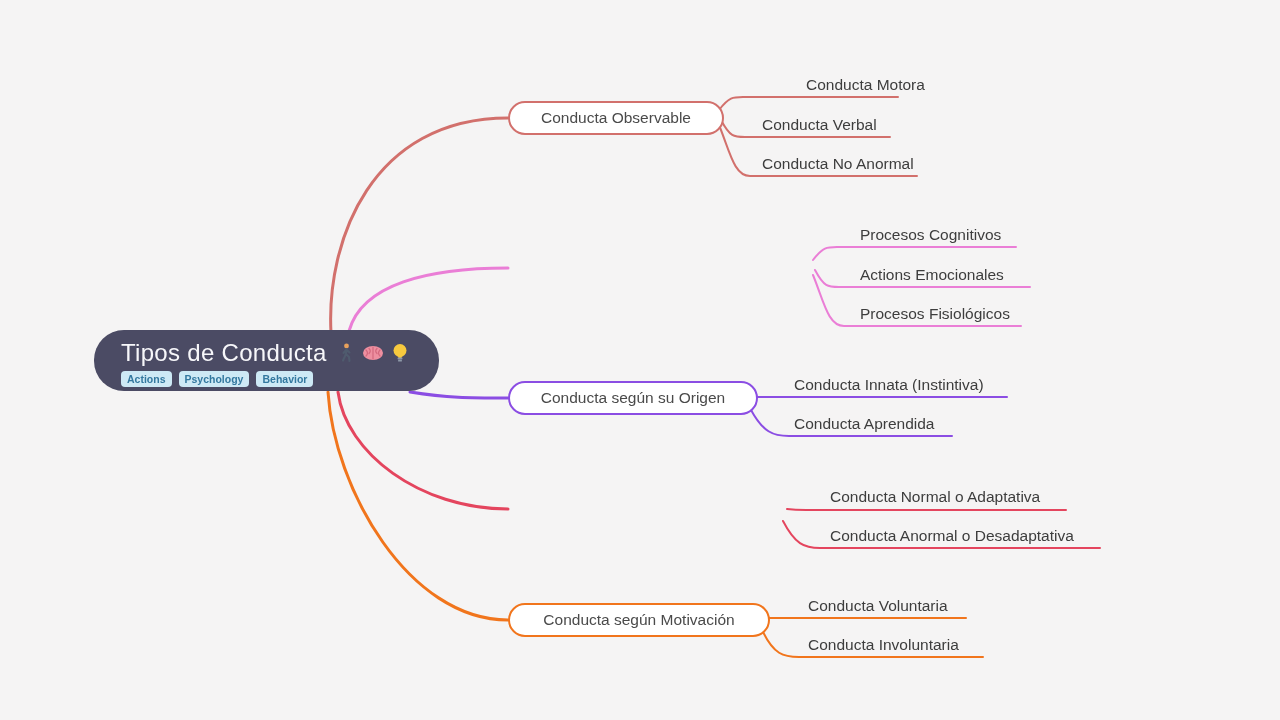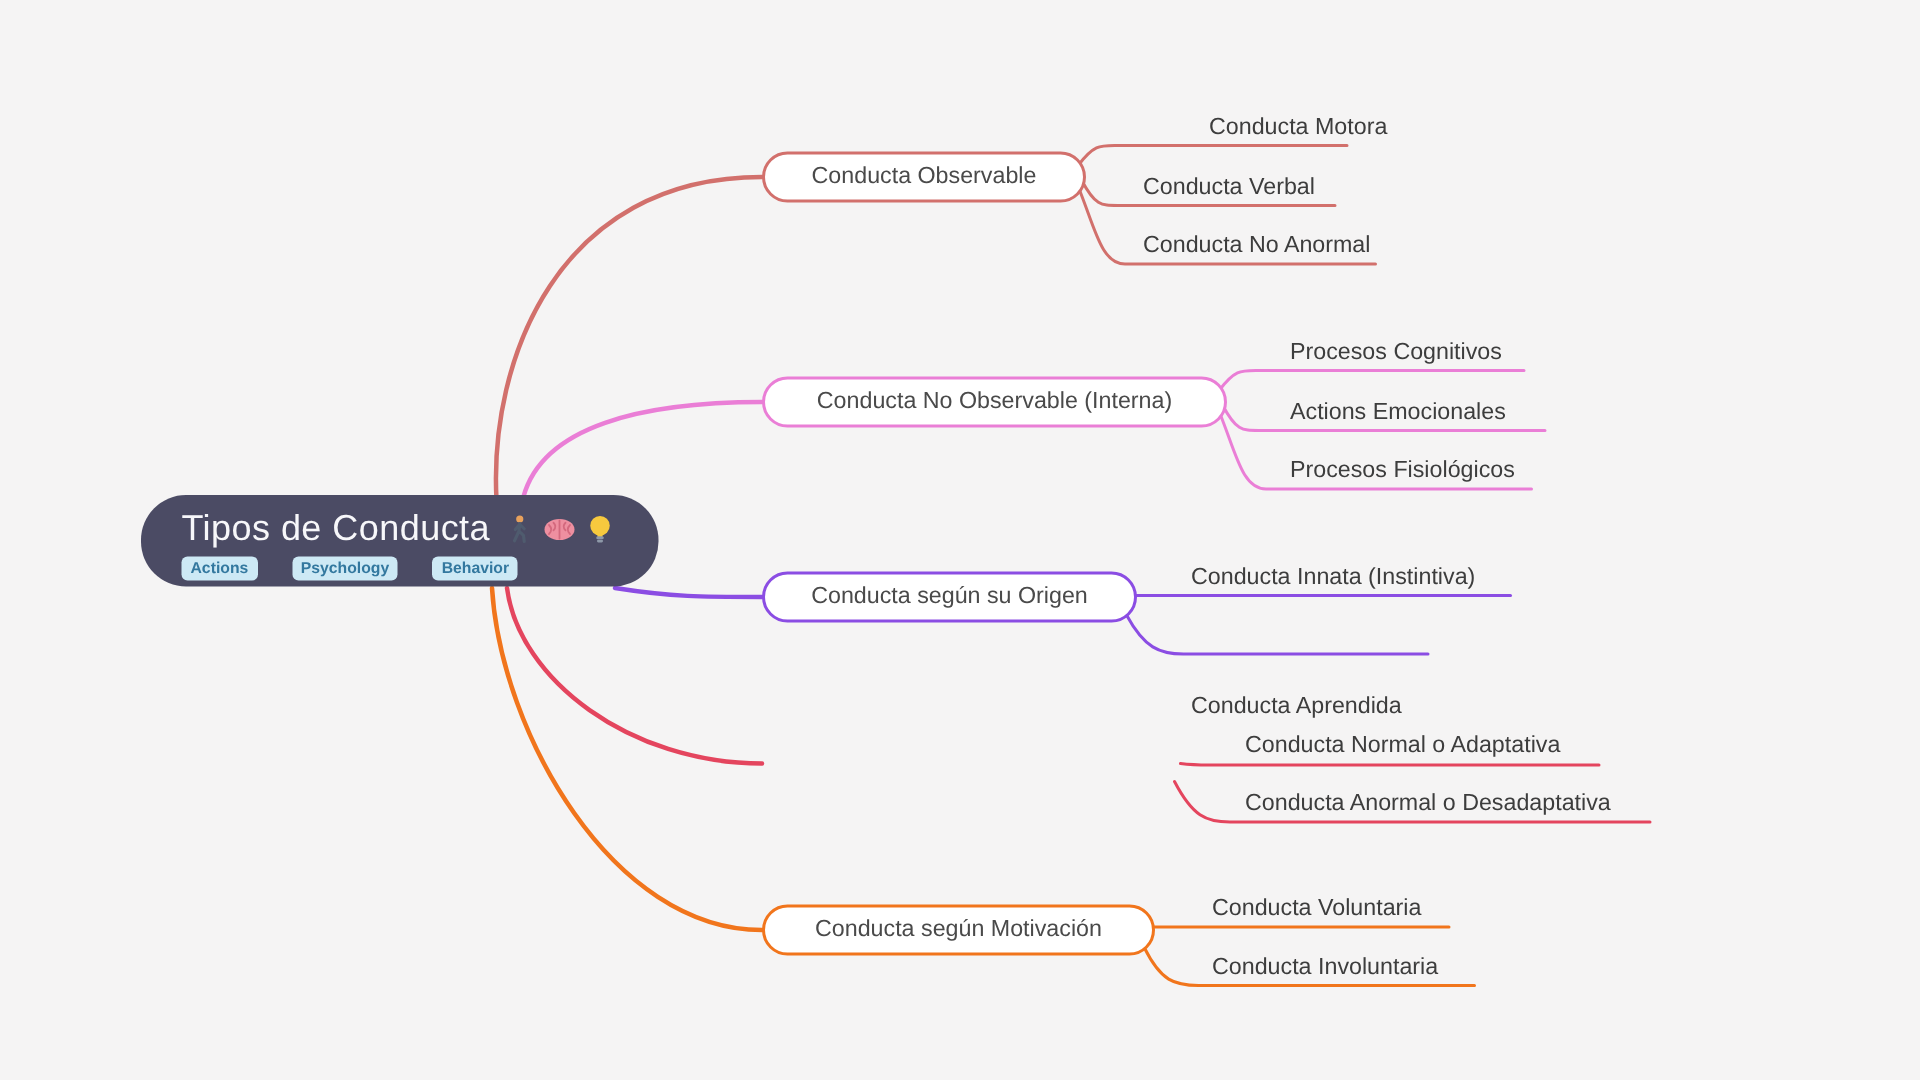--- a/index.html
+++ b/index.html
@@ -18,21 +18,21 @@
   
   .root-node{
     position:absolute;left:94px;top:330px;width:345px;height:61px;
     background:var(--root-bg,#4b4b64);border-radius:30px;box-sizing:border-box;
     cursor:pointer;
   }
   .root-title-row{display:flex;align-items:center;gap:7px;padding:9px 0 0 27px;}
   .root-title{font-size:24px;color:var(--root-text,#f7f7fa);letter-spacing:.3px;white-space:nowrap;}
   .root-icons{display:flex;align-items:center;gap:8px;margin-left:4px;}
   .root-icons svg{display:block;}
-  .tag-row{display:flex;gap:23px;padding:4px 0 0 27px;text-align:center;}
+  .tag-row{display:flex;gap:7px;padding:4px 0 0 27px;text-align:center;}
   .tag{
     background:var(--tag-bg,#cde9f5);color:var(--tag-text,#33789f);
     font-size:10.5px;font-weight:700;line-height:12px;
     padding:2px 6px;border-radius:4px;cursor:pointer;white-space:nowrap;
   }
 
   
   .pill{
     position:absolute;left:508px;height:34px;box-sizing:border-box;
     background:#ffffff;border:2px solid #b91c1c;border-radius:17px;
@@ -103,34 +103,33 @@
       </span>
     </div>
     <div class="tag-row">
       <span class="tag">Actions</span>
       <span class="tag">Psychology</span>
       <span class="tag">Behavior</span>
     </div>
   </div>
 
   <div class="pill" id="pill-0">Conducta Observable</div>
-  <div class="pill" id="pill-1">Conducta No Observable (Interna)</div>
   <div class="pill" id="pill-2">Conducta según su Origen</div>
   <div class="pill" id="pill-4">Conducta según Motivación</div>
 
   <div class="child" style="left:762px;top:75px;margin-left:44px;">Conducta Motora</div>
   <div class="child" style="left:762px;top:115px;">Conducta Verbal</div>
   <div class="child" style="left:762px;top:154px;">Conducta No Anormal</div>
 
   <div class="child" style="left:860px;top:225px;">Procesos Cognitivos</div>
   <div class="child" style="left:860px;top:265px;">Actions Emocionales</div>
   <div class="child" style="left:860px;top:304px;">Procesos Fisiológicos</div>
 
   <div class="child" style="left:794px;top:375px;">Conducta Innata (Instintiva)</div>
-  <div class="child" style="left:794px;top:414px;margin-top:47px;">Conducta Aprendida</div>
+  <div class="child" style="left:794px;top:414px;">Conducta Aprendida</div>
 
   <div class="child" style="left:830px;top:487px;">Conducta Normal o Adaptativa</div>
   <div class="child" style="left:830px;top:526px;">Conducta Anormal o Desadaptativa</div>
 
   <div class="child" style="left:808px;top:596px;">Conducta Voluntaria</div>
   <div class="child" style="left:808px;top:635px;">Conducta Involuntaria</div>
 
 </div>
 
 </body></html>

